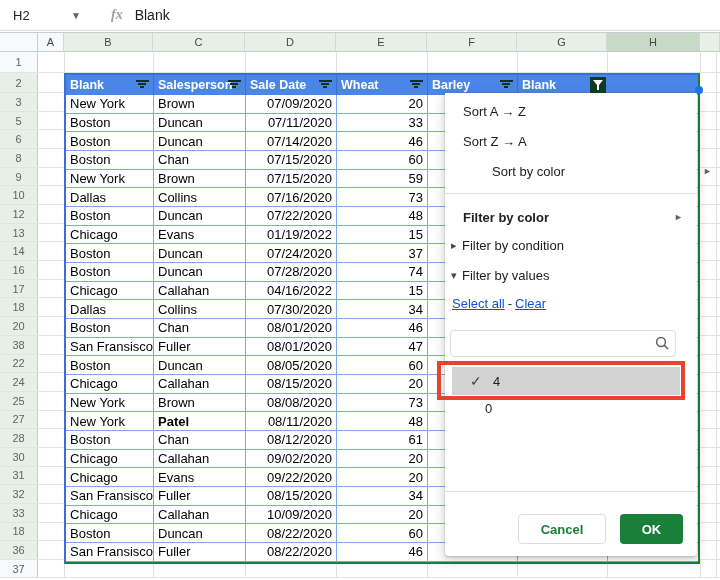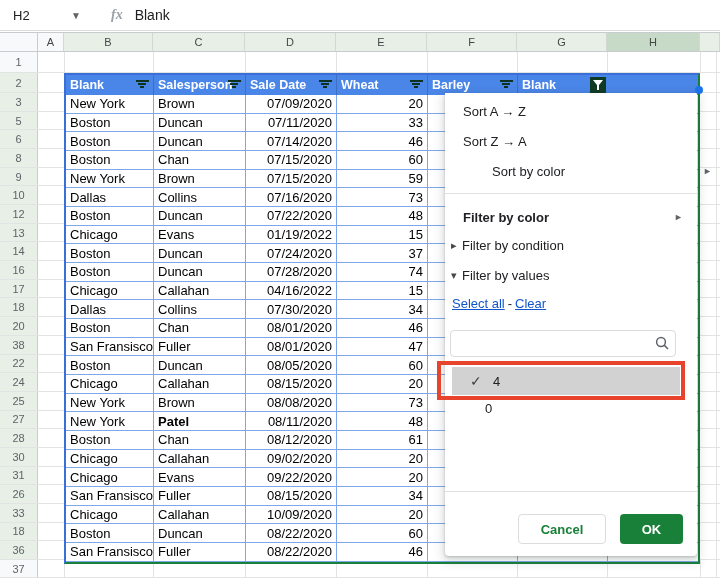--- a/index.html
+++ b/index.html
@@ -222,21 +222,21 @@
       </div>
       <div class="sheetrow" style="top: 447.92px; height: 18.68px;">
         <div class="gutter range">30</div>
         <div class="vline" style="left: 716px;"></div>
       </div>
       <div class="sheetrow" style="top: 466.6px; height: 18.68px;">
         <div class="gutter range">31</div>
         <div class="vline" style="left: 716px;"></div>
       </div>
       <div class="sheetrow" style="top: 485.28px; height: 18.68px;">
-        <div class="gutter range">26</div>
+        <div class="gutter range">32</div>
         <div class="vline" style="left: 716px;"></div>
       </div>
       <div class="sheetrow" style="top: 503.96px; height: 18.68px;">
         <div class="gutter range">33</div>
         <div class="vline" style="left: 716px;"></div>
       </div>
       <div class="sheetrow" style="top: 522.64px; height: 18.68px;">
         <div class="gutter range">18</div>
         <div class="vline" style="left: 716px;"></div>
       </div>

